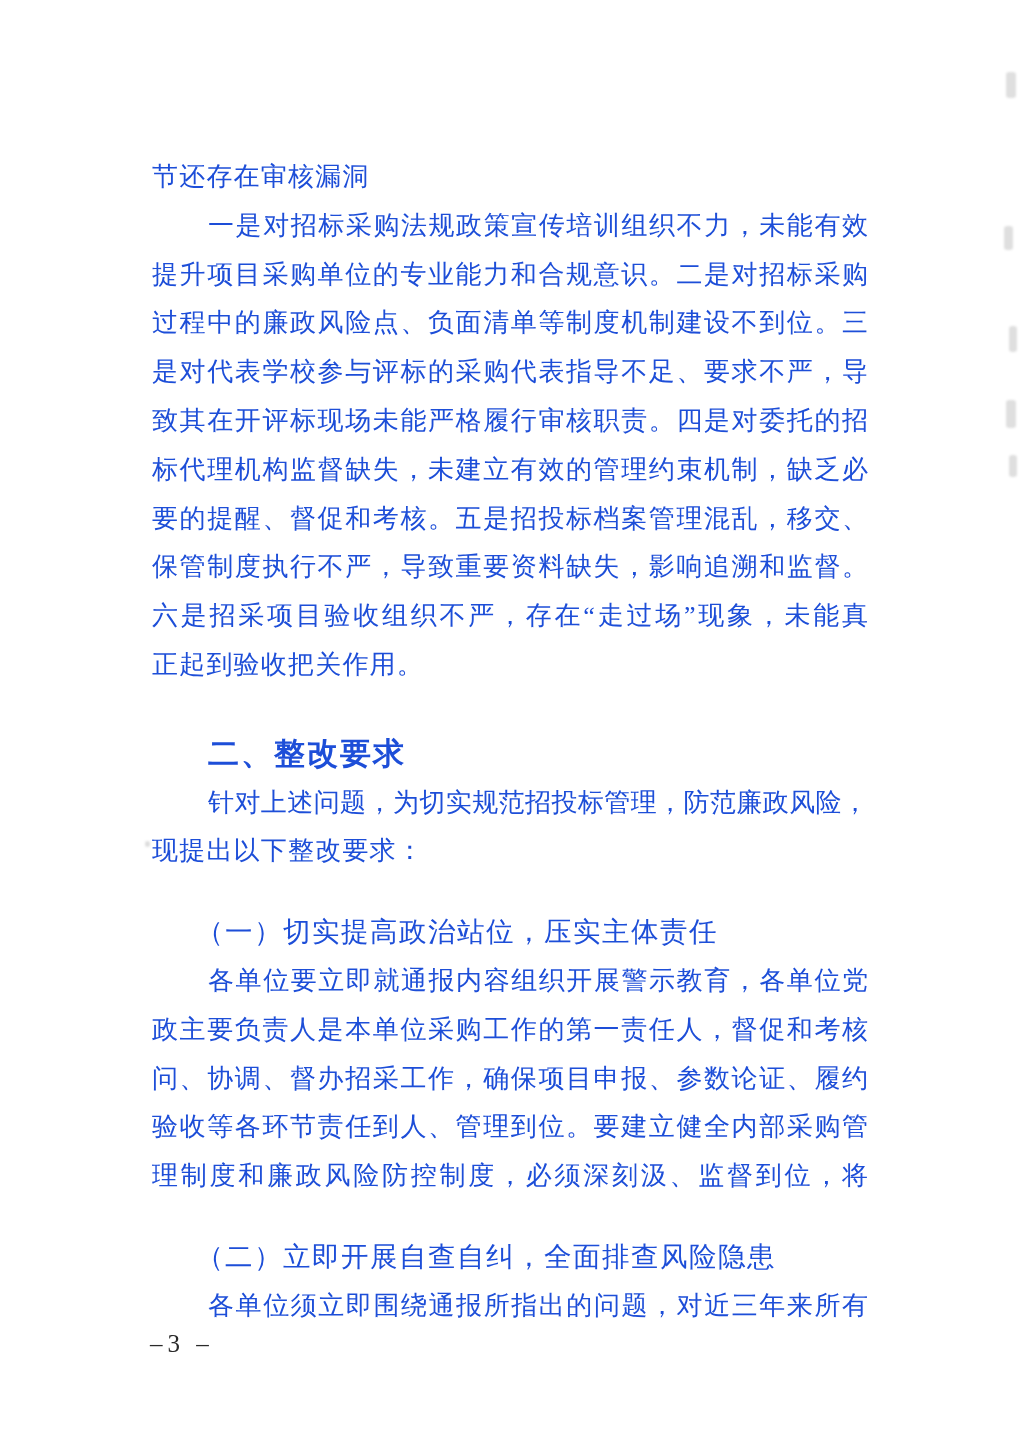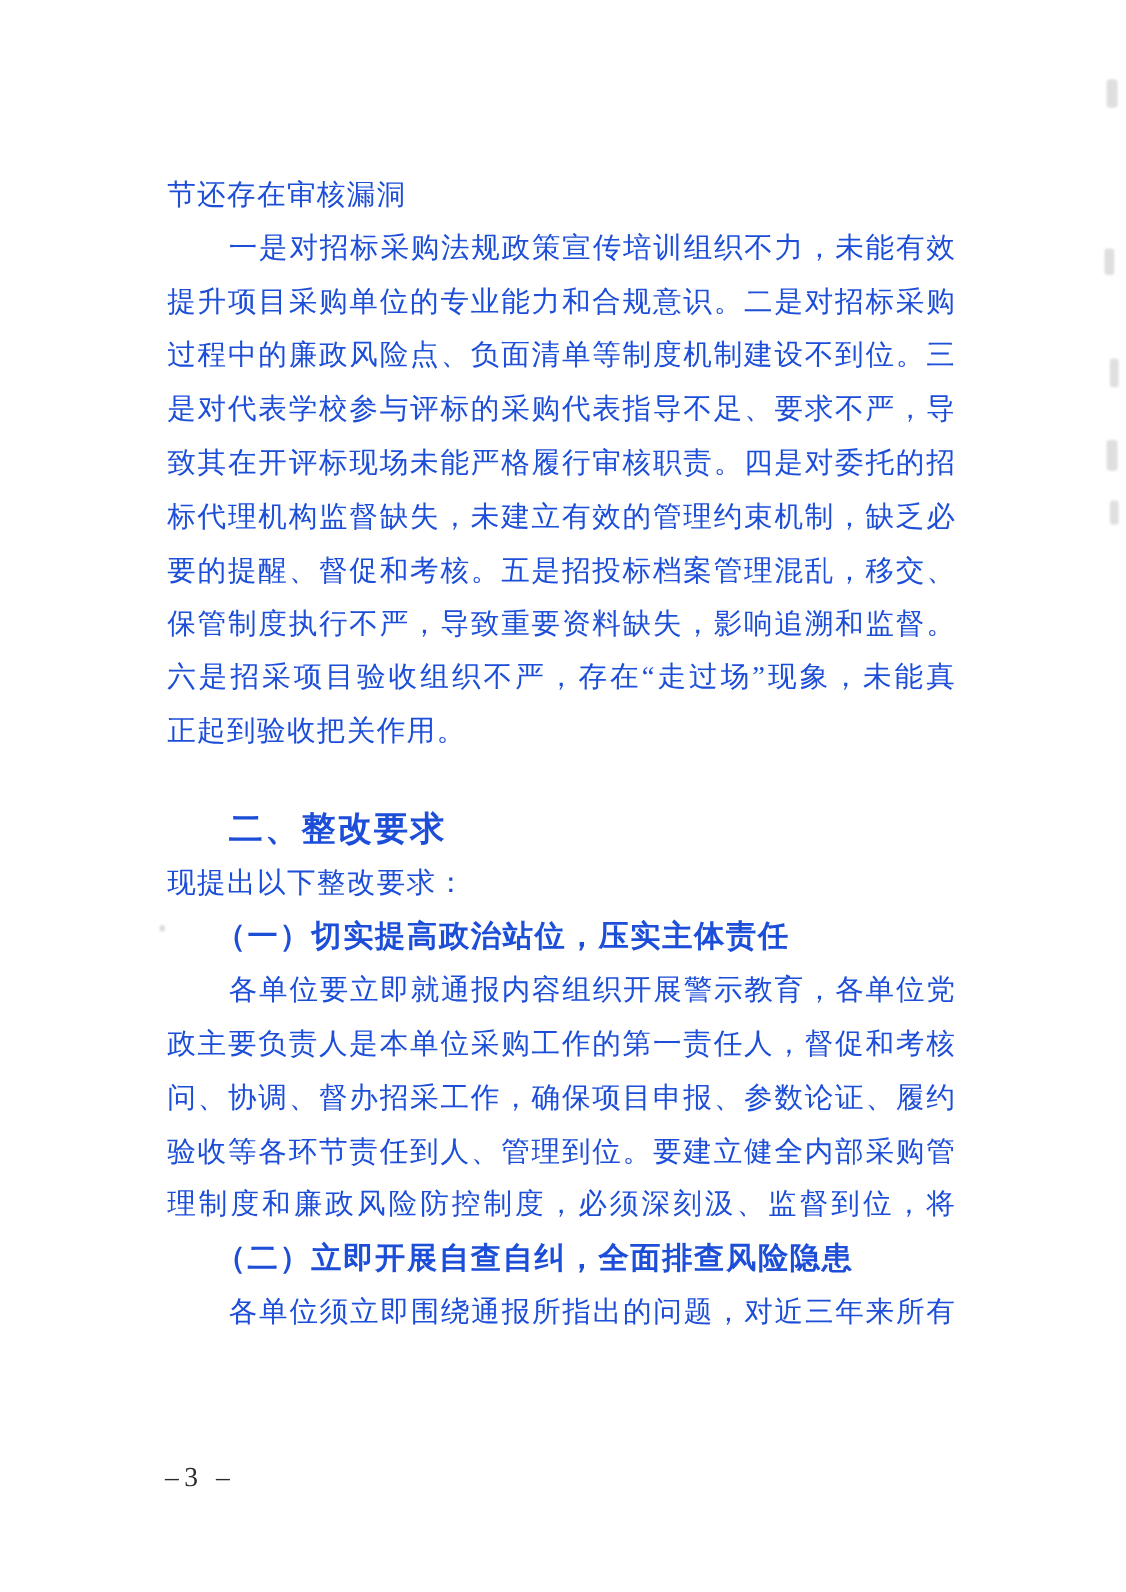--- a/index.html
+++ b/index.html
@@ -47,23 +47,24 @@
   
   .h1 {
     font-family: "Liberation Sans", sans-serif;
     font-weight: 700;
     font-size: 31px;
     letter-spacing: 2px;
     margin-top: 40px;
   }
   
   .h2 {
-    font-weight: 700;
+    font-weight: 400;
     font-size: 27.5px;
     letter-spacing: 1.5px;
+    margin-top: 32px;
   }
   .footer {
     position: absolute;
     left: 150px;
     top: 1329px;
     font-size: 25px;
     line-height: 30px;
     letter-spacing: 5px;
     color: #2a2a2a;
     font-family: "Liberation Serif", serif;
@@ -94,20 +95,21 @@
     <div class="line j">提升项目采购单位的专业能力和合规意识。二是对招标采购</div>
     <div class="line j">过程中的廉政风险点、负面清单等制度机制建设不到位。三</div>
     <div class="line j">是对代表学校参与评标的采购代表指导不足、要求不严，导</div>
     <div class="line j">致其在开评标现场未能严格履行审核职责。四是对委托的招</div>
     <div class="line j">标代理机构监督缺失，未建立有效的管理约束机制，缺乏必</div>
     <div class="line j">要的提醒、督促和考核。五是招投标档案管理混乱，移交、</div>
     <div class="line j">保管制度执行不严，导致重要资料缺失，影响追溯和监督。</div>
     <div class="line j">六是招采项目验收组织不严，存在“走过场”现象，未能真</div>
     <div class="line">正起到验收把关作用。</div>
     <div class="line h1 ind">二、整改要求</div>
+    <div class="line j ind">针对上述问题，为切实规范招投标管理，防范廉政风险，</div>
     <div class="line">现提出以下整改要求：</div>
     <div class="line h2 ind-p">（一）切实提高政治站位，压实主体责任</div>
     <div class="line j ind">各单位要立即就通报内容组织开展警示教育，各单位党</div>
     <div class="line j">政主要负责人是本单位采购工作的第一责任人，督促和考核</div>
     <div class="line j">问、协调、督办招采工作，确保项目申报、参数论证、履约</div>
     <div class="line j">验收等各环节责任到人、管理到位。要建立健全内部采购管</div>
     <div class="line j">理制度和廉政风险防控制度，必须深刻汲、监督到位，将</div>
     <div class="line h2 ind-p">（二）立即开展自查自纠，全面排查风险隐患</div>
     <div class="line j ind">各单位须立即围绕通报所指出的问题，对近三年来所有</div>
   </div>

